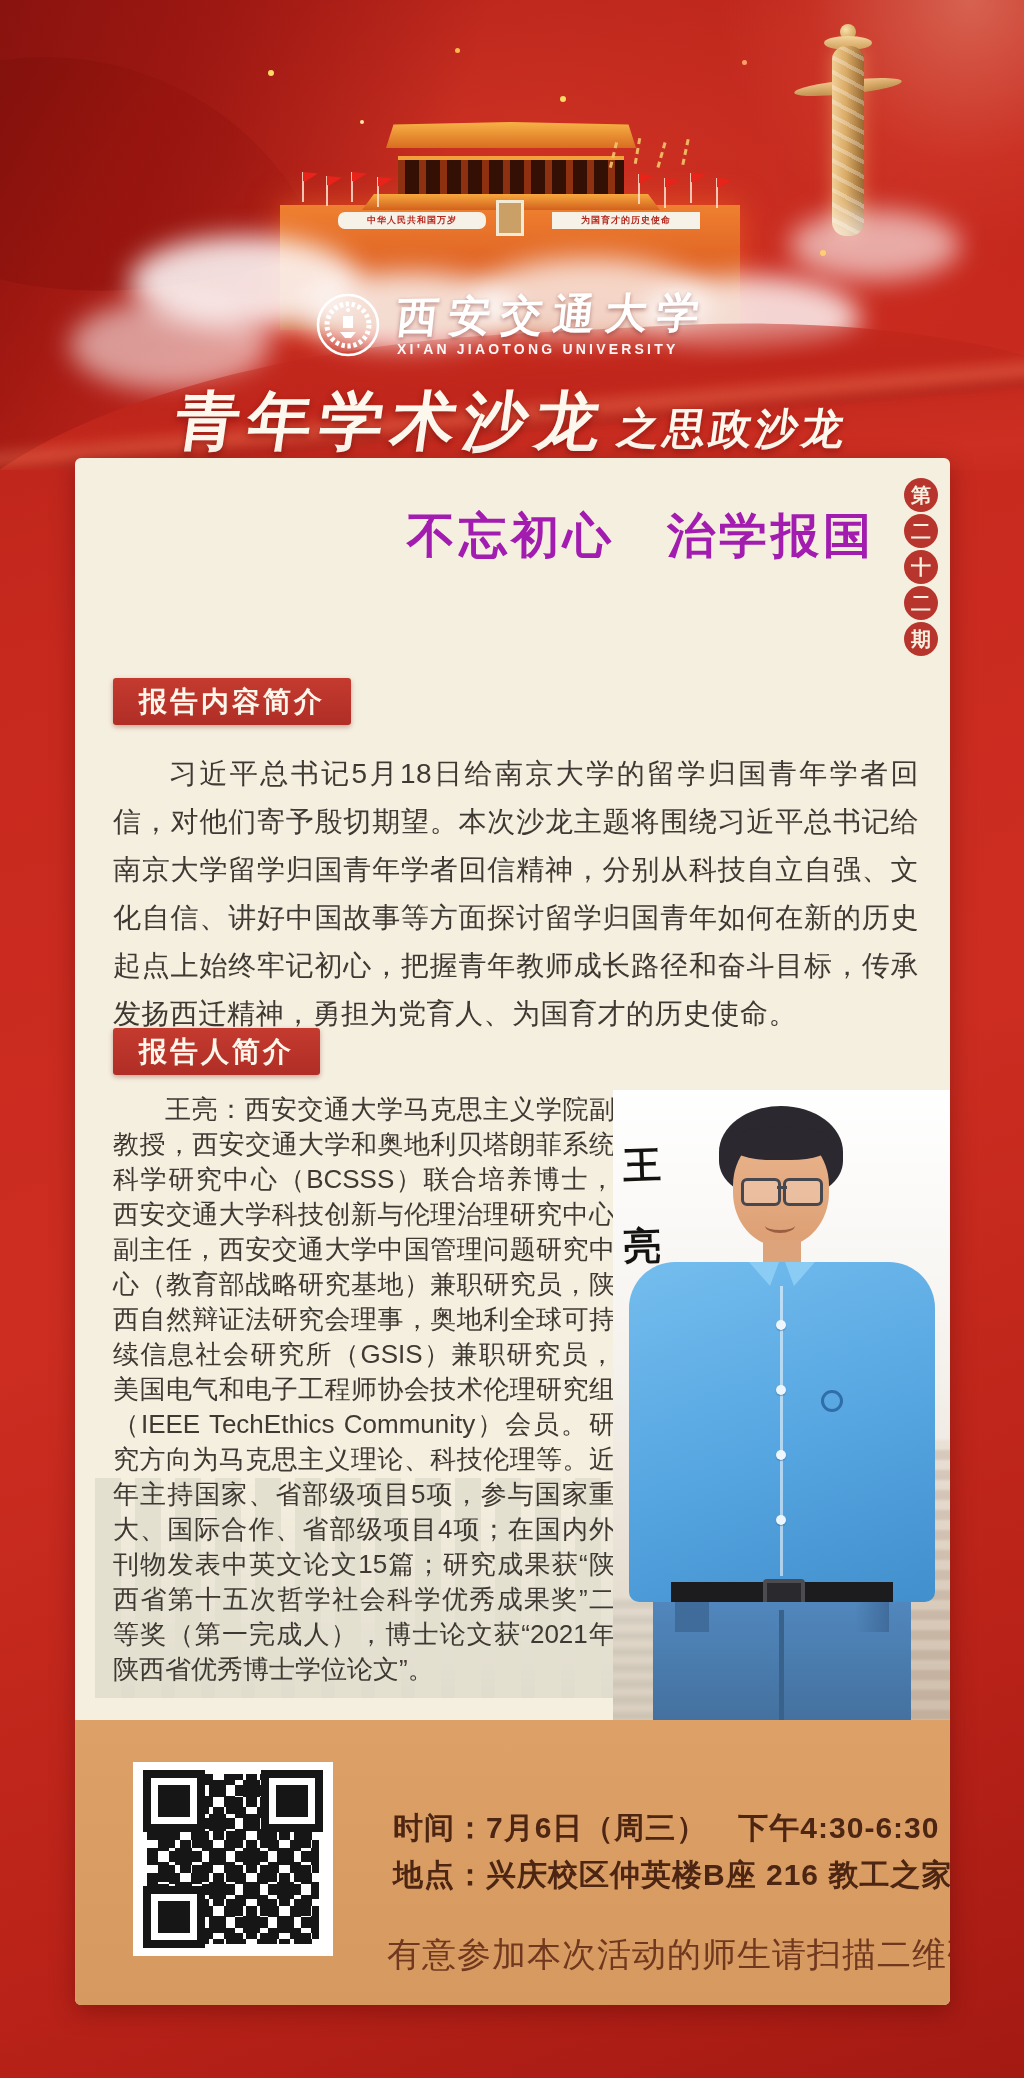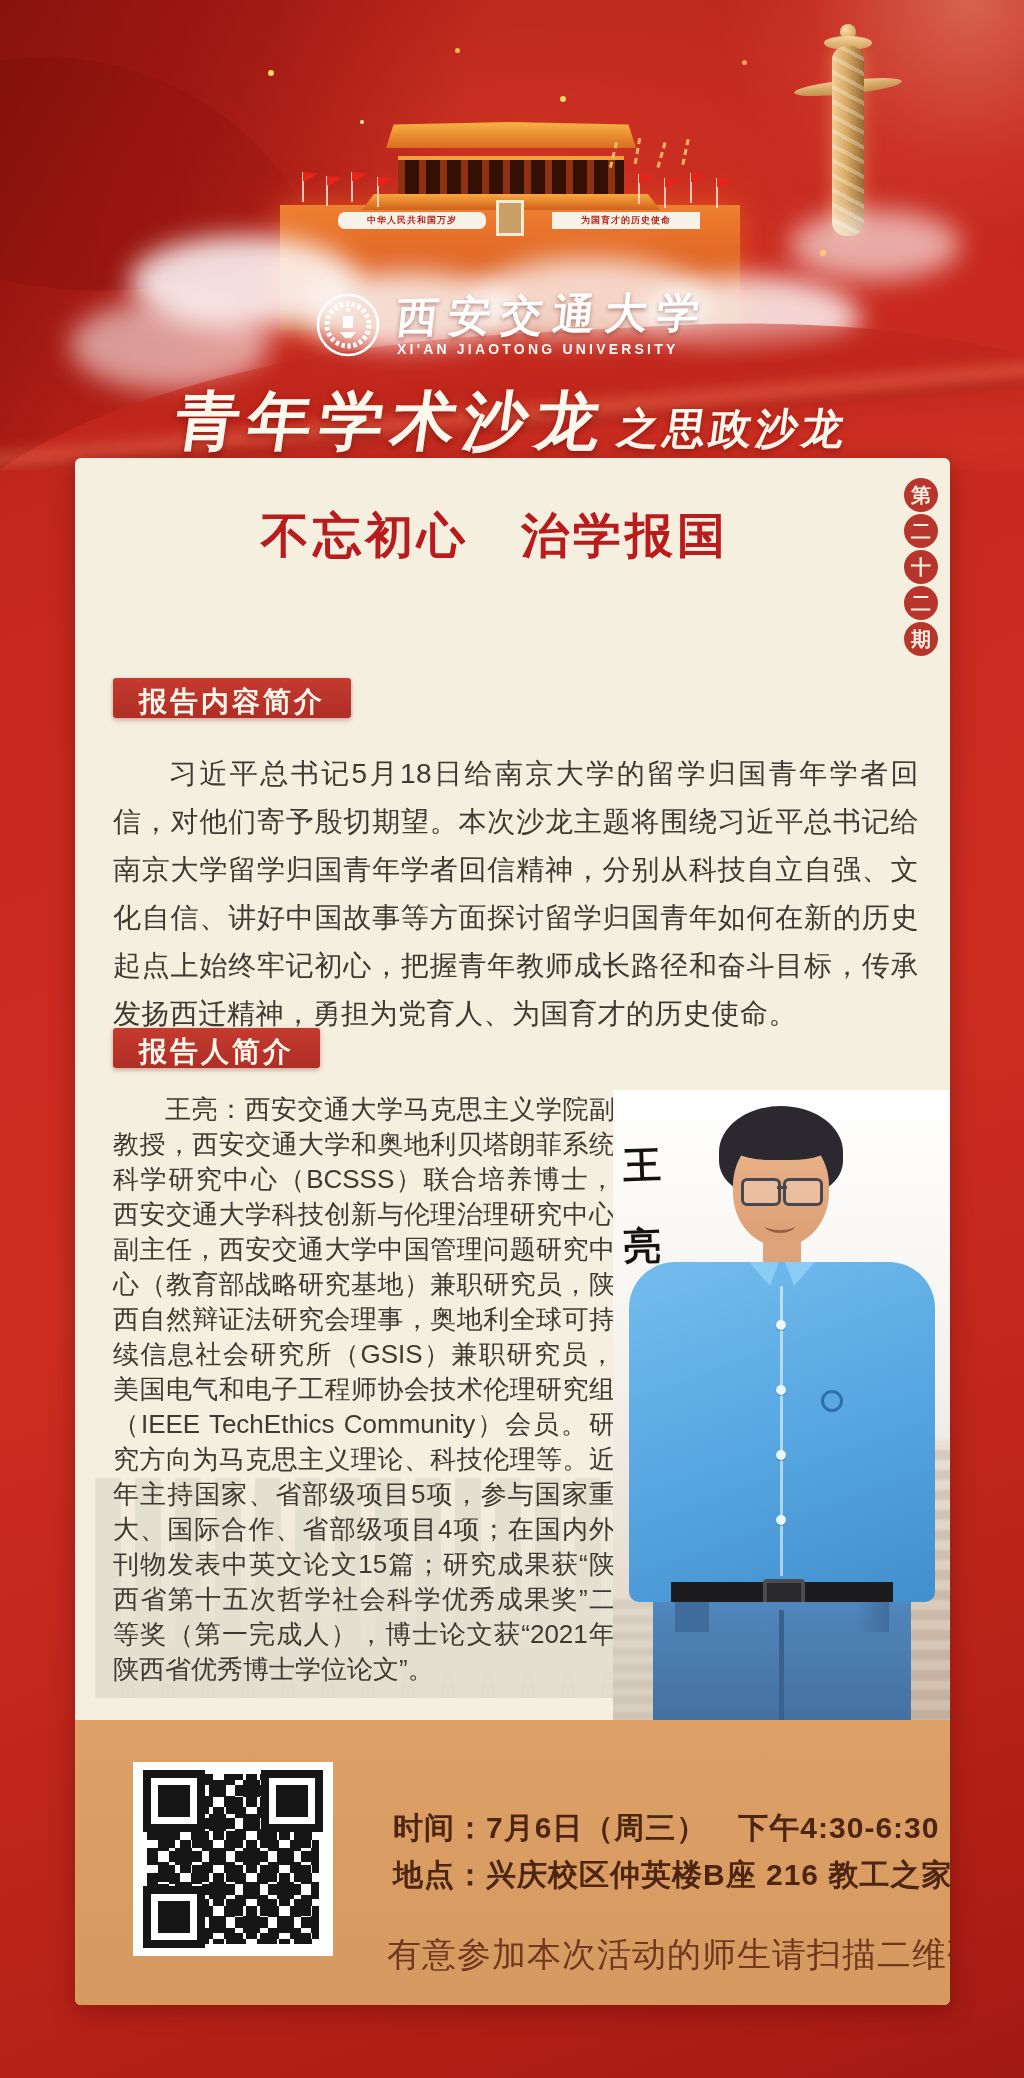--- a/index.html
+++ b/index.html
@@ -73,25 +73,25 @@
   .salon-main{font-family:"Liberation Serif",serif;font-weight:bold;font-size:64px;letter-spacing:8px;
     transform:skewX(-8deg);display:inline-block;}
   .salon-sub{font-family:"Liberation Serif",serif;font-weight:bold;font-size:42px;letter-spacing:4px;
     transform:skewX(-8deg);display:inline-block;margin-left:6px;}
   
   .card{position:absolute;left:75px;top:458px;width:875px;height:1547px;background:#f5efe0;
     border-radius:6px;overflow:hidden;box-shadow:0 6px 24px rgba(60,0,0,.35);}
   .issue-strip{position:absolute;right:12px;top:20px;display:flex;flex-direction:column;gap:2px;}
   .issue-dot{width:34px;height:34px;border-radius:50%;background:#b7352c;color:#f7efe0;
     font-family:"Liberation Serif",serif;font-weight:bold;font-size:20px;line-height:34px;text-align:center;}
-  .card-title{position:absolute;left:40px;top:48px;width:760px;text-align:center;
-    color:#b91c1c;font-family:"Liberation Serif",serif;font-weight:bold;}
+  .card-title{position:absolute;left:40px;top:48px;width:760px;text-align:right;
+    color:#a21caf;font-family:"Liberation Serif",serif;font-weight:bold;}
   .ct1{font-size:48px;letter-spacing:4px;line-height:60px;}
   .ct2{font-size:48px;letter-spacing:4px;line-height:60px;margin-top:10px;}
-  .badge{position:absolute;left:38px;height:40px;background:linear-gradient(180deg,#c43a2f,#b02e26);
+  .badge{position:absolute;left:38px;height:47px;background:linear-gradient(180deg,#c43a2f,#b02e26);
     color:#fdf6ea;font-size:28px;font-weight:bold;letter-spacing:3px;line-height:47px;
     padding:0 26px;border-radius:3px;box-shadow:0 2px 5px rgba(120,20,10,.35);}
   .badge-1{top:220px;} .badge-2{top:570px;}
   .para{position:absolute;left:38px;top:292px;width:806px;font-size:28px;line-height:48px;
     color:#3f3933;text-align:justify;text-indent:2em;letter-spacing:.5px;}
   .bio{position:absolute;left:38px;top:634px;width:502px;font-size:26px;line-height:35px;
     color:#3f3933;text-align:justify;text-indent:2em;}
   .bio-watermark{position:absolute;left:20px;top:1020px;width:520px;height:220px;opacity:.12;
     background:
      repeating-linear-gradient(90deg,#6f7a66 0 26px,transparent 26px 40px),

